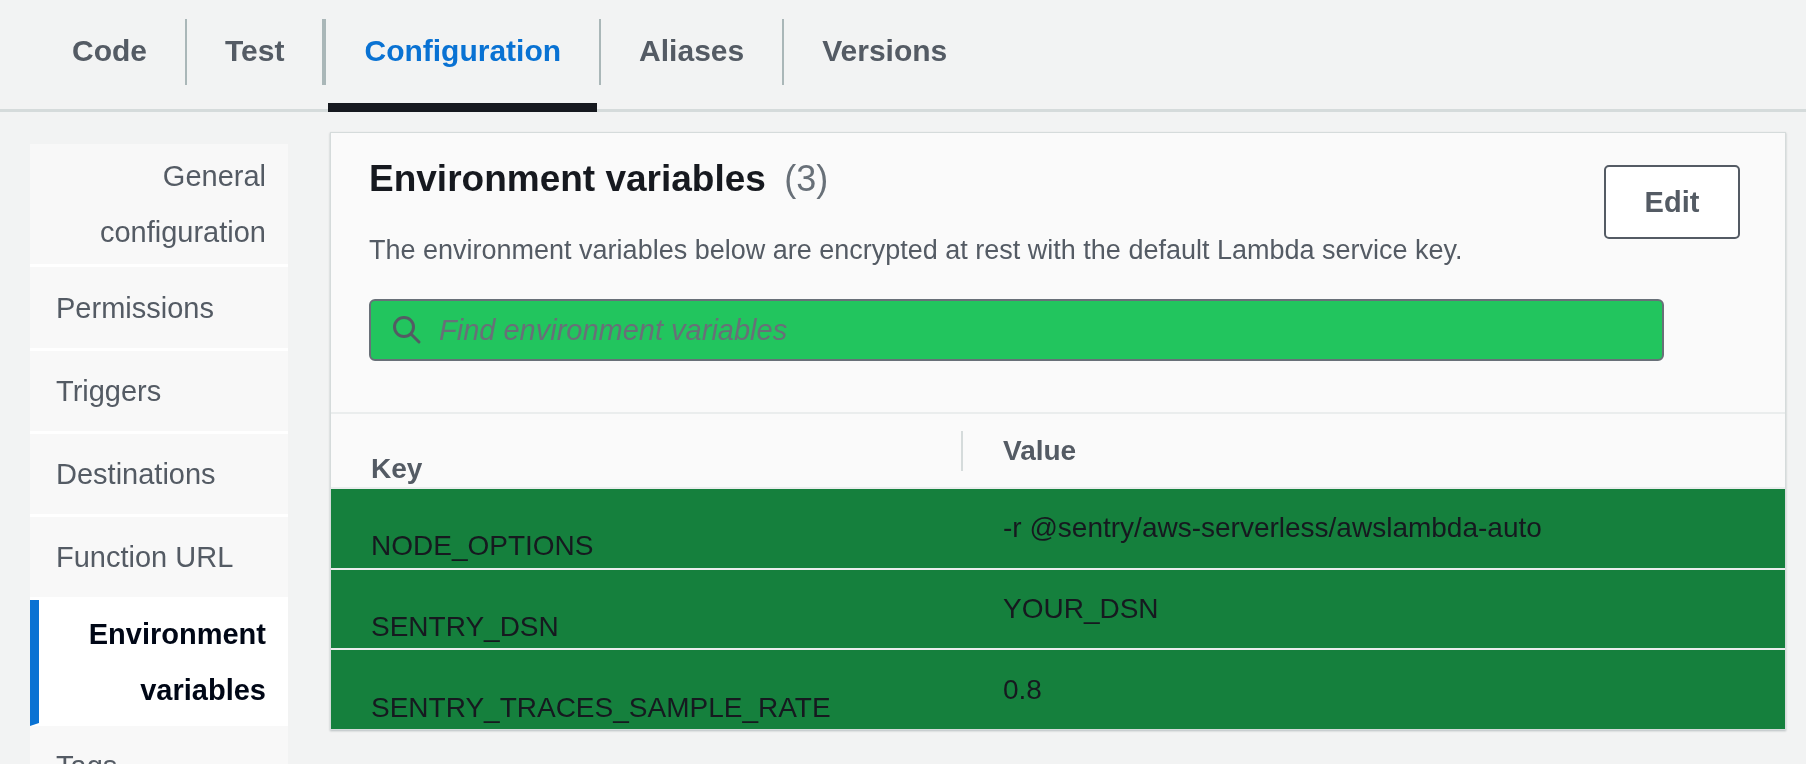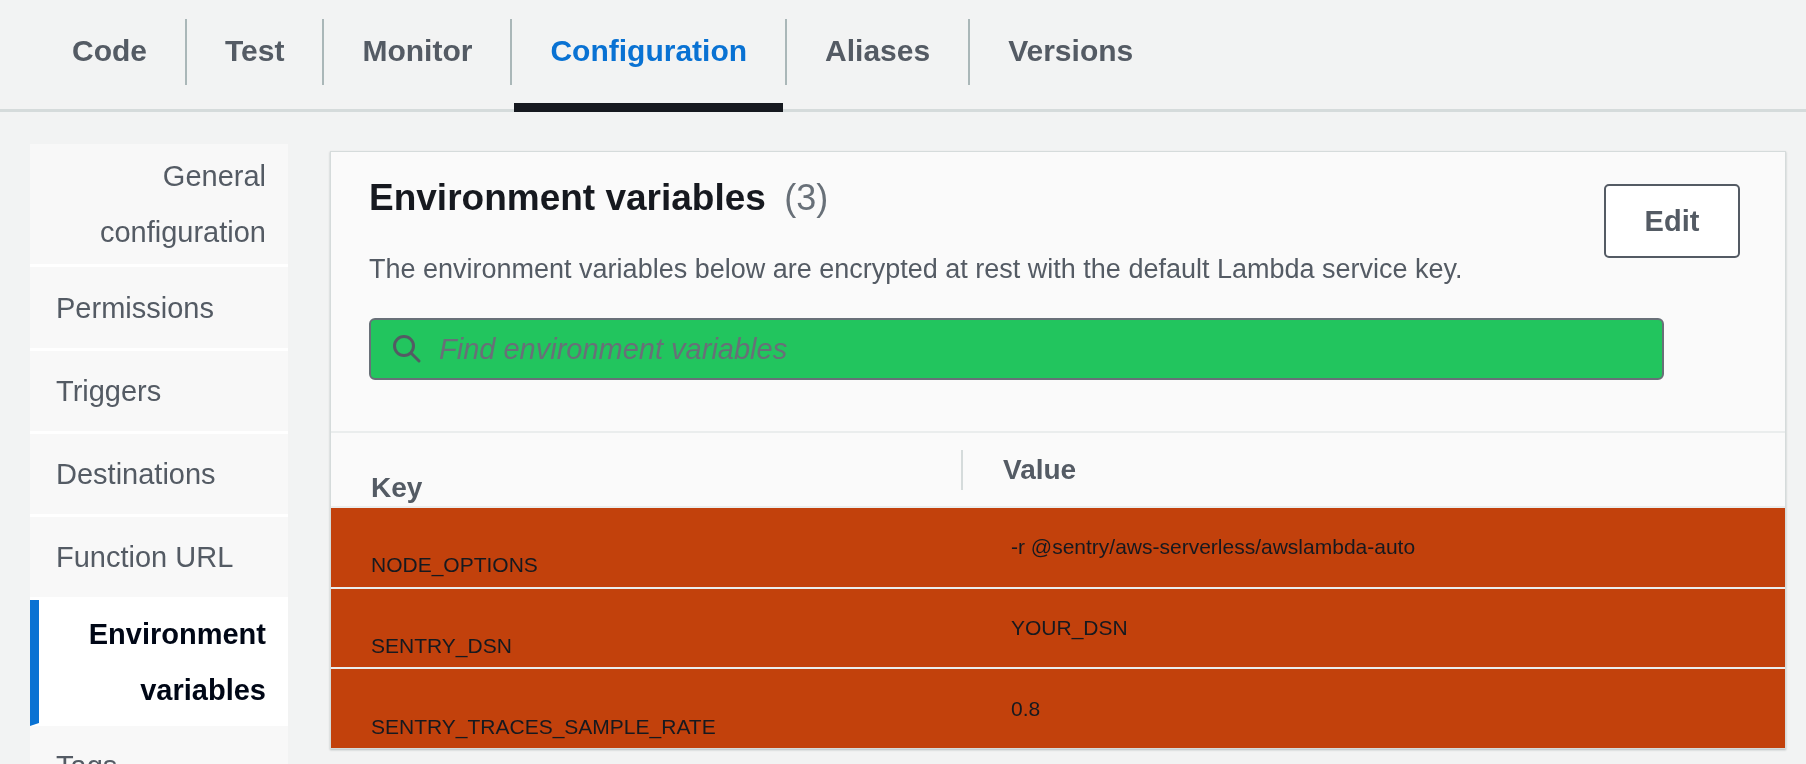--- a/index.html
+++ b/index.html
@@ -38,21 +38,21 @@
     padding:0 22px 0 26px;
     font-size:29px; line-height:56px; color:#545b64; cursor:pointer;text-align:right;
   }
   .side-item.active {
     background:#ffffff; color:#000716; font-weight:bold;
     border-left:9px solid #0972d3; padding-left:17px;
   }
 
   
   .card {
-    position:absolute; left:330px; top:151px; width:1456px; height:598px;
+    position:absolute; left:330px; top:132px; width:1456px; height:598px;
     background:#fafafa;
     border:1px solid #d5dbdb;
     box-shadow:0 1px 2px rgba(0,28,36,0.25);
   }
   .card-title { position:absolute; left:38px; top:24px; font-size:37px; line-height:44px; }
   .card-title .ttl { font-weight:bold; color:#16191f; }
   .card-title .cnt { font-weight:normal; color:#687078; font-size:36px; margin-left:8px; }
   .card-desc {
     position:absolute; left:38px; top:100px;
     font-size:27px; line-height:34px; color:#545b64;
@@ -81,34 +81,33 @@
   .tbl-head {
     height:77px; flex:0 0 77px;
     border-top:2px solid #eaeded; border-bottom:2px solid #eaeded;
     display:flex; align-items:center;
     font-size:28px; font-weight:bold; color:#545b64;
   }
   .col-key { width:632px; flex:0 0 632px; padding-left:40px;margin-top:36px; }
   .col-val { flex:1; padding-left:40px; }
   .col-div { width:2px; height:40px; background:#d5dbdb; margin-left:-2px; }
   .tbl-row {
-    flex:1; background:#c2410c; border-bottom:2px solid #eaeded;
-    display:flex; align-items:center; font-size:21px; color:#16191f;gap:8px;
+    flex:1; background:#15803d; border-bottom:2px solid #eaeded;
+    display:flex; align-items:center; font-size:28px; color:#16191f;
   }
   .tbl-row:last-child { border-bottom:none; }
 </style>
 </head>
 <body>
 
 <div class="tabbar">
   <div class="tab">Code</div>
   <div class="tab-sep"></div>
   <div class="tab">Test</div>
   <div class="tab-sep"></div>
-  <div class="tab">Monitor</div>
   <div class="tab-sep"></div>
   <div class="tab active">Configuration</div>
   <div class="tab-sep"></div>
   <div class="tab">Aliases</div>
   <div class="tab-sep"></div>
   <div class="tab">Versions</div>
 </div>
 
 <nav class="sidebar">
   <div class="side-item" style="height:123px">

